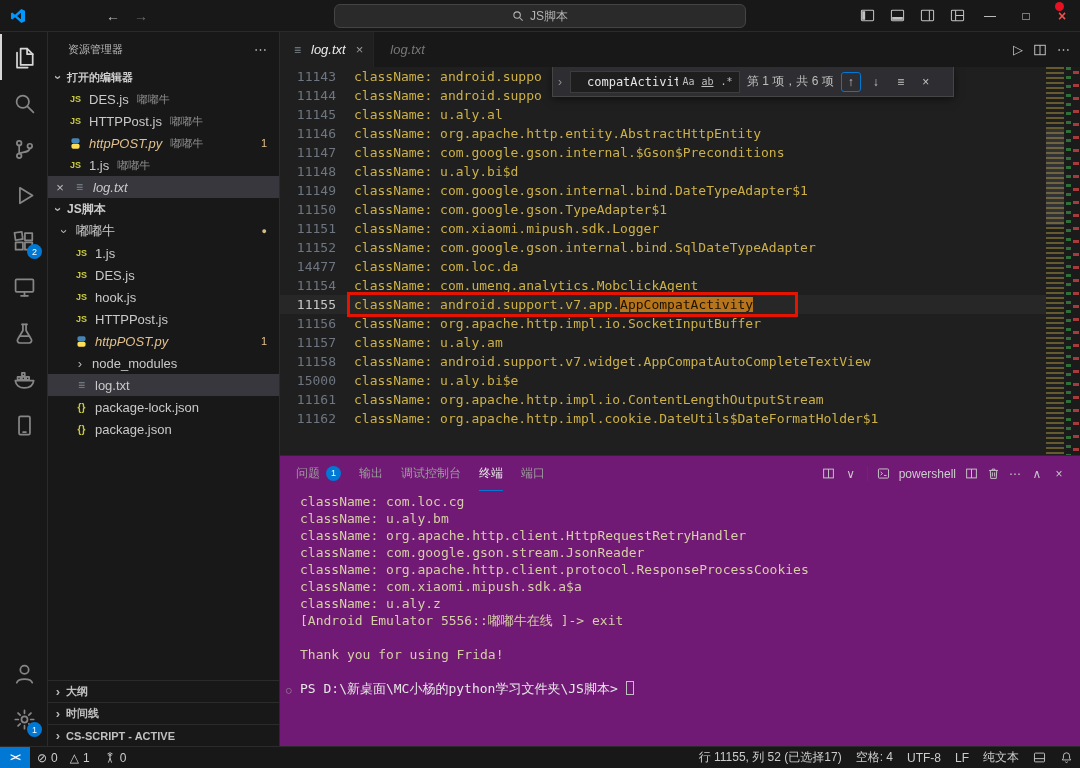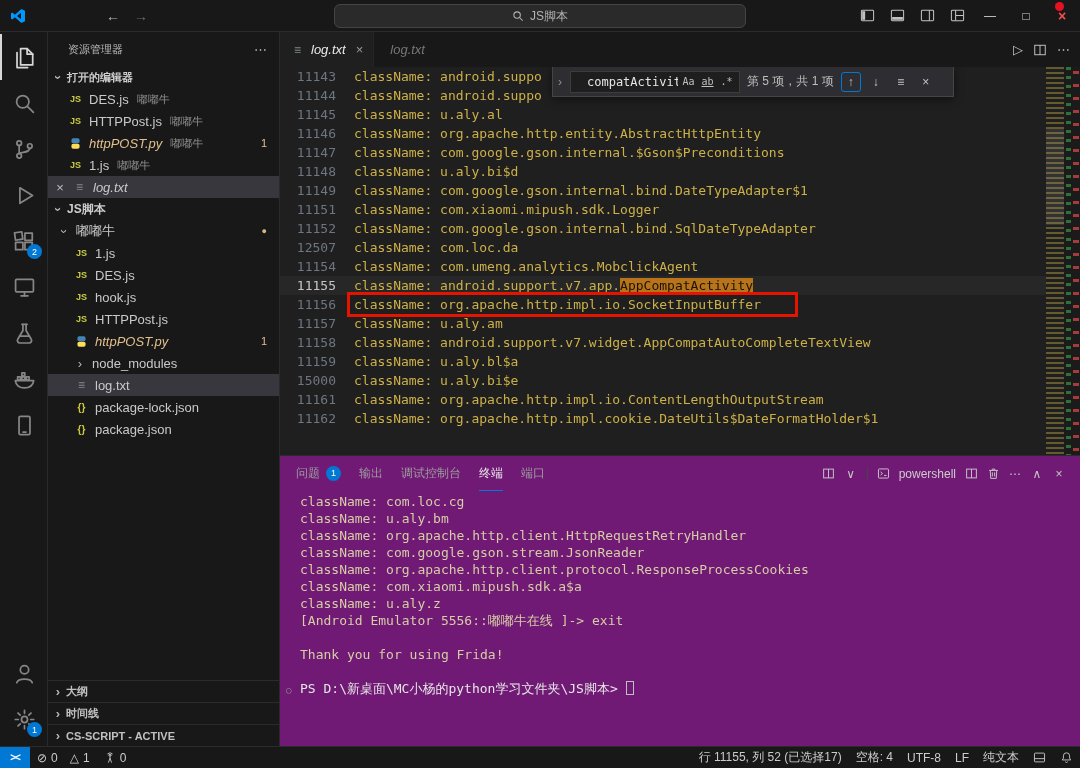--- a/index.html
+++ b/index.html
@@ -465,29 +465,33 @@
             </div>
             <div class="line">
               <span class="ln">11148</span>
               <span class="ltext">className: u.aly.bi$d</span>
             </div>
             <div class="line">
               <span class="ln">11149</span>
               <span class="ltext">className: com.google.gson.internal.bind.DateTypeAdapter$1</span>
             </div>
             <div class="line">
+              <span class="ln">11150</span>
+              <span class="ltext">className: com.google.gson.TypeAdapter$1</span>
+            </div>
+            <div class="line">
               <span class="ln">11151</span>
               <span class="ltext">className: com.xiaomi.mipush.sdk.Logger</span>
             </div>
             <div class="line">
               <span class="ln">11152</span>
               <span class="ltext">className: com.google.gson.internal.bind.SqlDateTypeAdapter</span>
             </div>
             <div class="line">
-              <span class="ln">12507</span>
+              <span class="ln">14477</span>
               <span class="ltext">className: com.loc.da</span>
             </div>
             <div class="line">
               <span class="ln">11154</span>
               <span class="ltext">className: com.umeng.analytics.MobclickAgent</span>
             </div>
             <div class="line cur">
               <span class="ln">11155</span>
               <span class="ltext"><span>className: android.support.v7.app.</span><span class="match">AppCompatActivity</span></span>
             </div>
@@ -495,24 +499,20 @@
               <span class="ln">11156</span>
               <span class="ltext">className: org.apache.http.impl.io.SocketInputBuffer</span>
             </div>
             <div class="line">
               <span class="ln">11157</span>
               <span class="ltext">className: u.aly.am</span>
             </div>
             <div class="line">
               <span class="ln">11158</span>
               <span class="ltext">className: android.support.v7.widget.AppCompatAutoCompleteTextView</span>
-            </div>
-            <div class="line">
-              <span class="ln">11159</span>
-              <span class="ltext">className: u.aly.bl$a</span>
             </div>
             <div class="line">
               <span class="ln">15000</span>
               <span class="ltext">className: u.aly.bi$e</span>
             </div>
             <div class="line">
               <span class="ln">11161</span>
               <span class="ltext">className: org.apache.http.impl.io.ContentLengthOutputStream</span>
             </div>
             <div class="line">
@@ -523,21 +523,21 @@
         <div class="red-box"></div>
 
         <div class="find">
           <span class="find-grip">›</span>
           <div class="find-input">
             <span class="find-value">compatActivity</span>
             <span class="find-opt">Aa</span>
             <span class="find-opt uw">ab</span>
             <span class="find-opt">.*</span>
           </div>
-          <span class="find-count">第 5 项，共 1 项</span>
+          <span class="find-count">第 1 项，共 6 项</span>
           <span class="find-btn focus">↑</span>
           <span class="find-btn">↓</span>
           <span class="find-btn">≡</span>
           <span class="find-btn">×</span>
         </div>
 
         <div class="minimap">
           <div class="mm-slider"></div>
         </div>
         <div class="ruler"></div>

